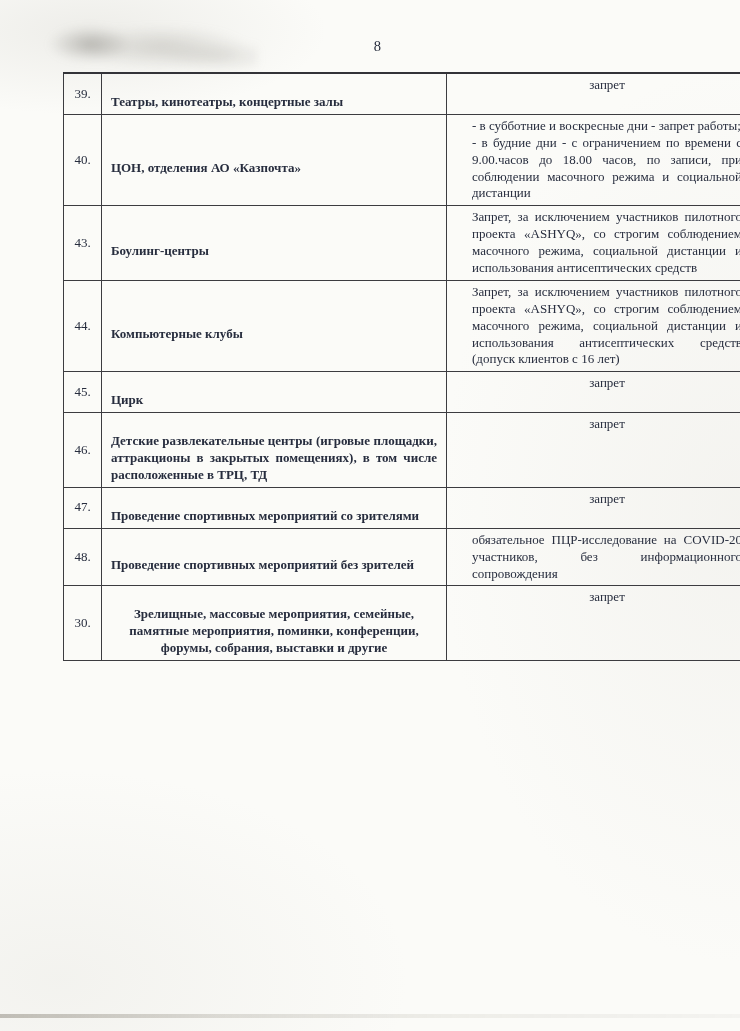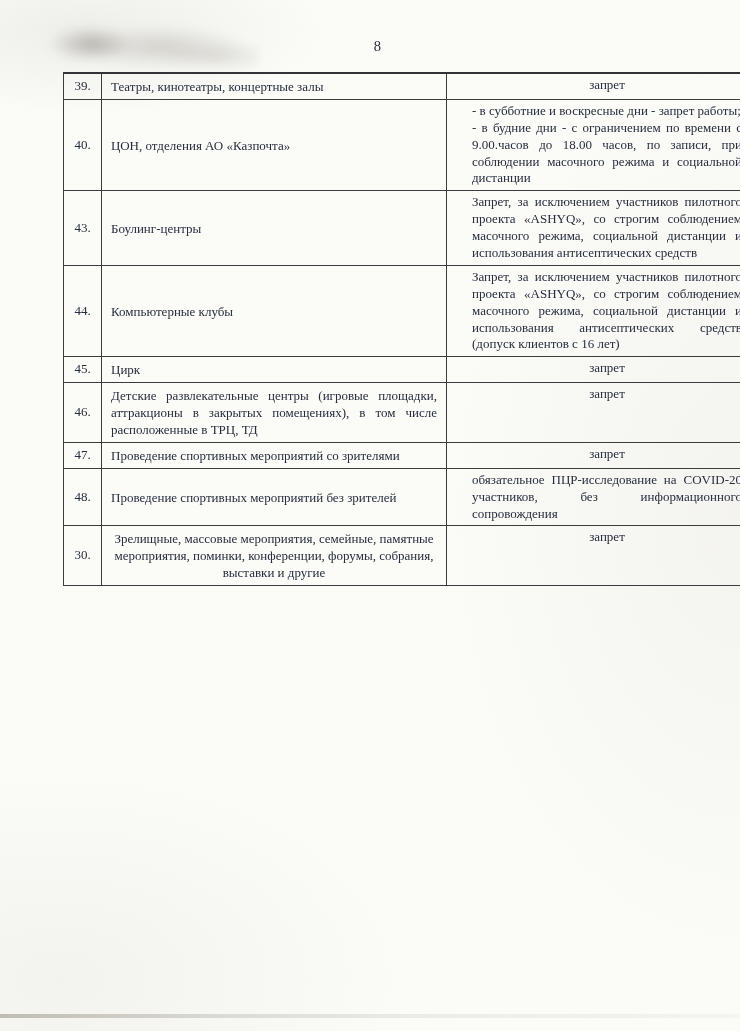--- a/index.html
+++ b/index.html
@@ -79,21 +79,22 @@
     width: 33px;
     text-align: center;
     vertical-align: middle;
     padding: 3px 2px;
     margin-top: 12px;
   }
   td.col-name {
     width: 326px;
     text-align: justify;
     vertical-align: middle;
-    padding: 5px 9px 3px 9px;
+    padding: 20px 9px 3px 9px;
+    font-weight: bold;
   }
   tr:last-child td.col-name {
     text-align: center;
   }
   td.col-measure {
     width: 270px;
     vertical-align: top;
     padding: 3px 11px 3px 25px;
   }
   td.col-measure.long {

